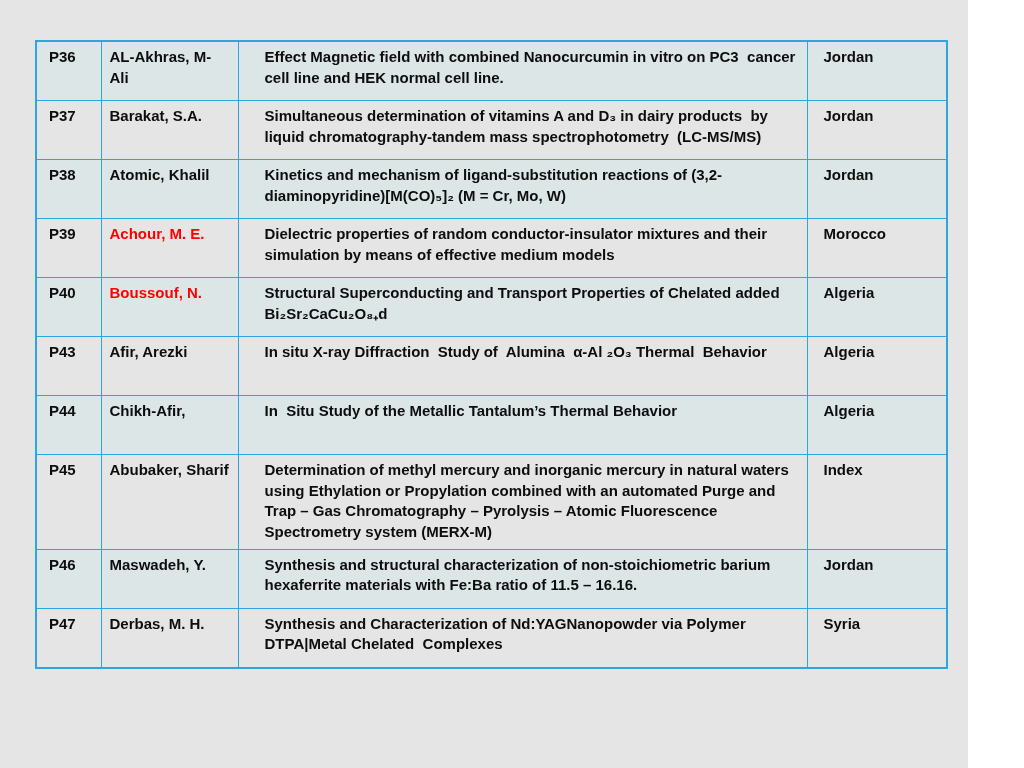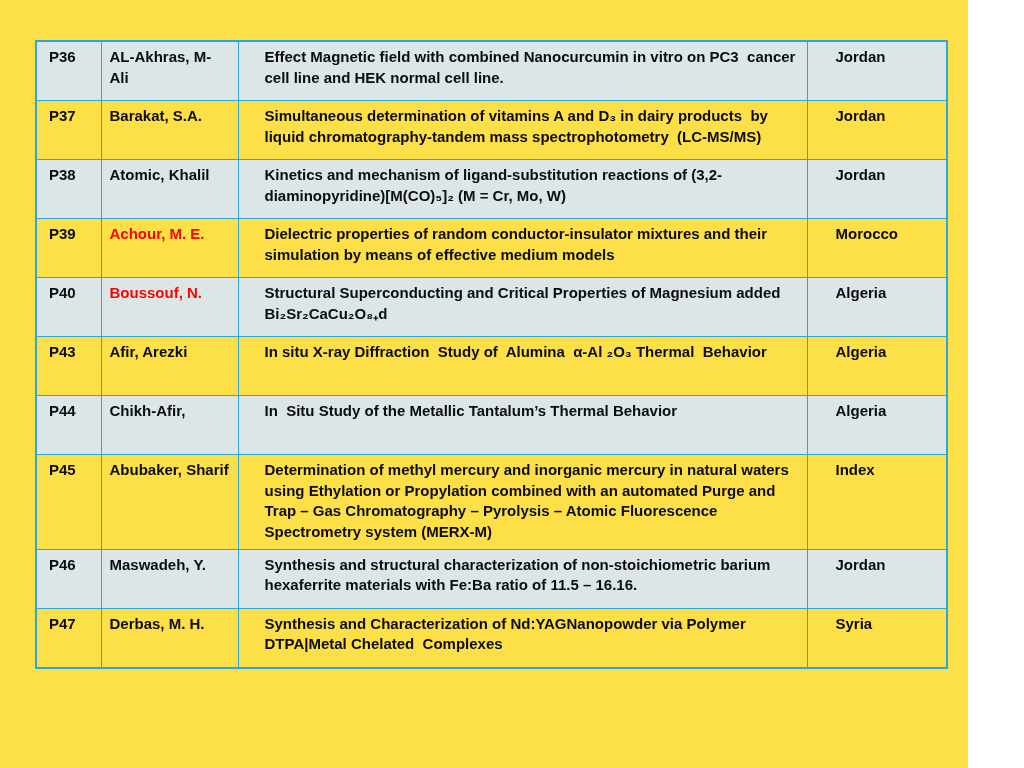--- a/index.html
+++ b/index.html
@@ -8,41 +8,41 @@
     --text:#0d0d0d;
     --red:#ff0000;
   }
   html,body{margin:0;padding:0;}
   body{
     width:1024px;height:768px;
     background:#ffffff;
     font-family:"Liberation Sans", sans-serif;
     overflow:hidden;
   }
-  .slide{position:relative;width:968px;height:768px;background:#fde047;}
+  .slide{position:relative;width:968px;height:768px;background:#e5e5e5;}
   table.posters{
     position:absolute;left:35px;top:40px;width:911px;
     border-collapse:collapse;table-layout:fixed;
     border:2px solid var(--border);
   }
   table.posters td{
     border:1px solid var(--border);
     vertical-align:top;
     font-weight:bold;
     font-size:15px;
     line-height:1.38;
     color:var(--text);
     padding:5px 8px 6px 8px;
     height:47px;
     overflow:hidden;
     word-wrap:break-word;
   }
   table.posters td.poster-id-cell{padding-left:12px;}
   table.posters td.title-cell{white-space:pre-wrap;padding-left:26px;}
-  table.posters td.country-cell{padding-left:28px;}
+  table.posters td.country-cell{padding-left:16px;}
   table.posters tr.shaded td{background:var(--alt);}
   table.posters td.red-name{color:var(--red);}
 </style>
 </head>
 <body>
 
 <div class="slide">
   <table class="posters">
     <colgroup>
       <col style="width:65px">
@@ -71,21 +71,21 @@
         </tr>
         <tr>
           <td class="poster-id-cell">P39</td>
           <td class="author-cell red-name">Achour, M. E.</td>
           <td class="title-cell">Dielectric properties of random conductor-insulator mixtures and their simulation by means of effective medium models</td>
           <td class="country-cell">Morocco</td>
         </tr>
         <tr class="shaded">
           <td class="poster-id-cell">P40</td>
           <td class="author-cell red-name">Boussouf, N.</td>
-          <td class="title-cell">Structural Superconducting and Critical Properties of Magnesium added Bi₂Sr₂CaCu₂O₈₊d</td>
+          <td class="title-cell">Structural Superconducting and Transport Properties of Chelated added Bi₂Sr₂CaCu₂O₈₊d</td>
           <td class="country-cell">Algeria</td>
         </tr>
         <tr>
           <td class="poster-id-cell">P43</td>
           <td class="author-cell">Afir,  Arezki</td>
           <td class="title-cell">In situ X-ray Diffraction  Study of  Alumina  α-Al ₂O₃ Thermal  Behavior</td>
           <td class="country-cell">Algeria</td>
         </tr>
         <tr class="shaded">
           <td class="poster-id-cell">P44</td>

